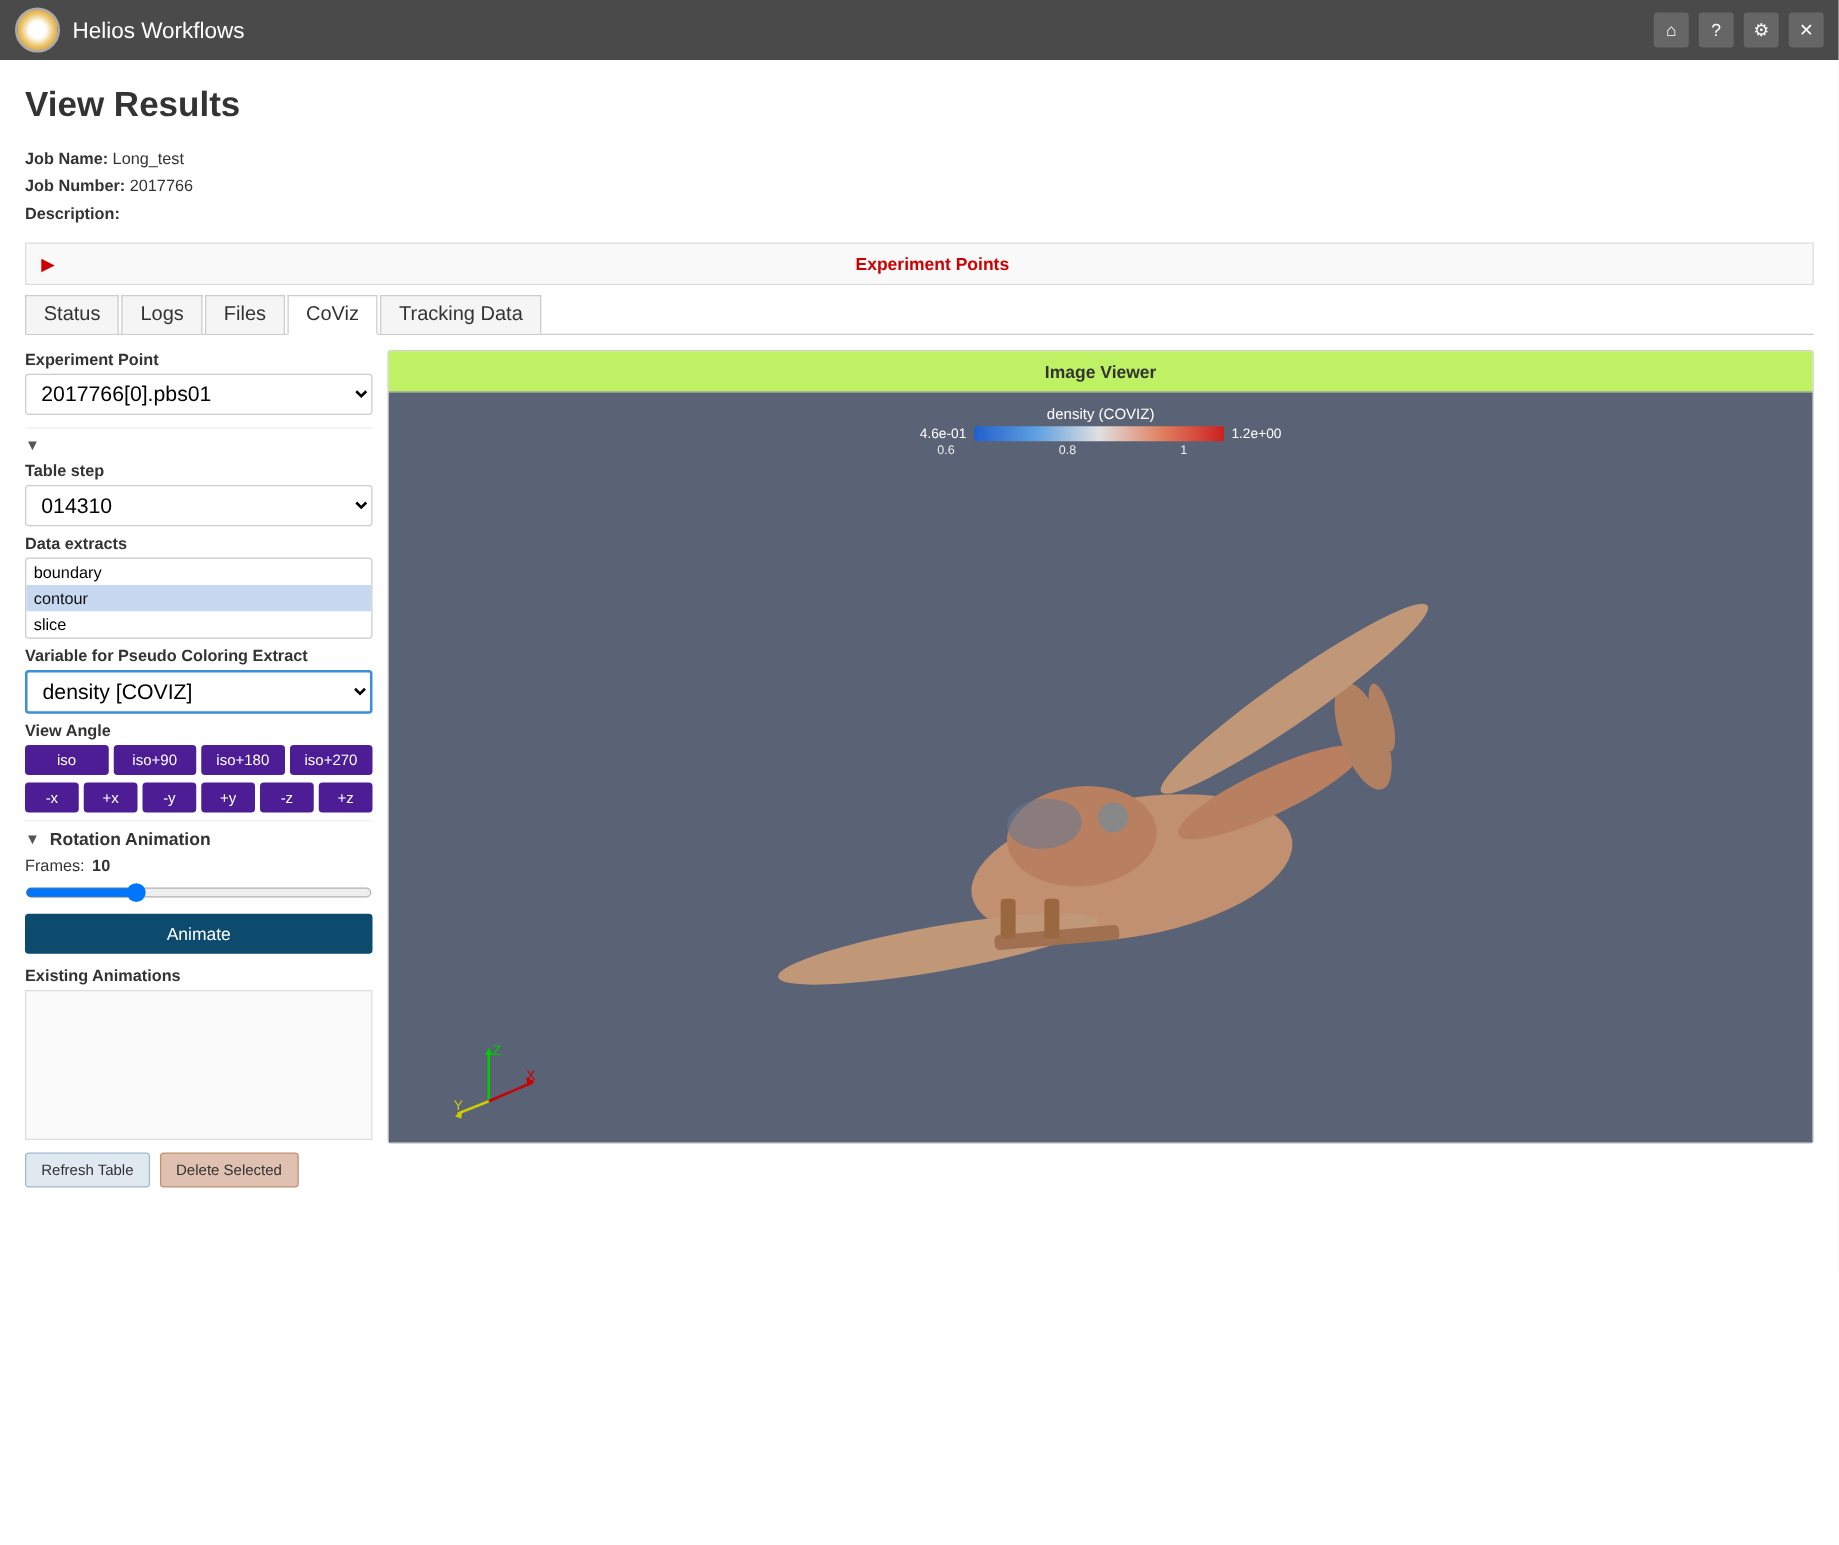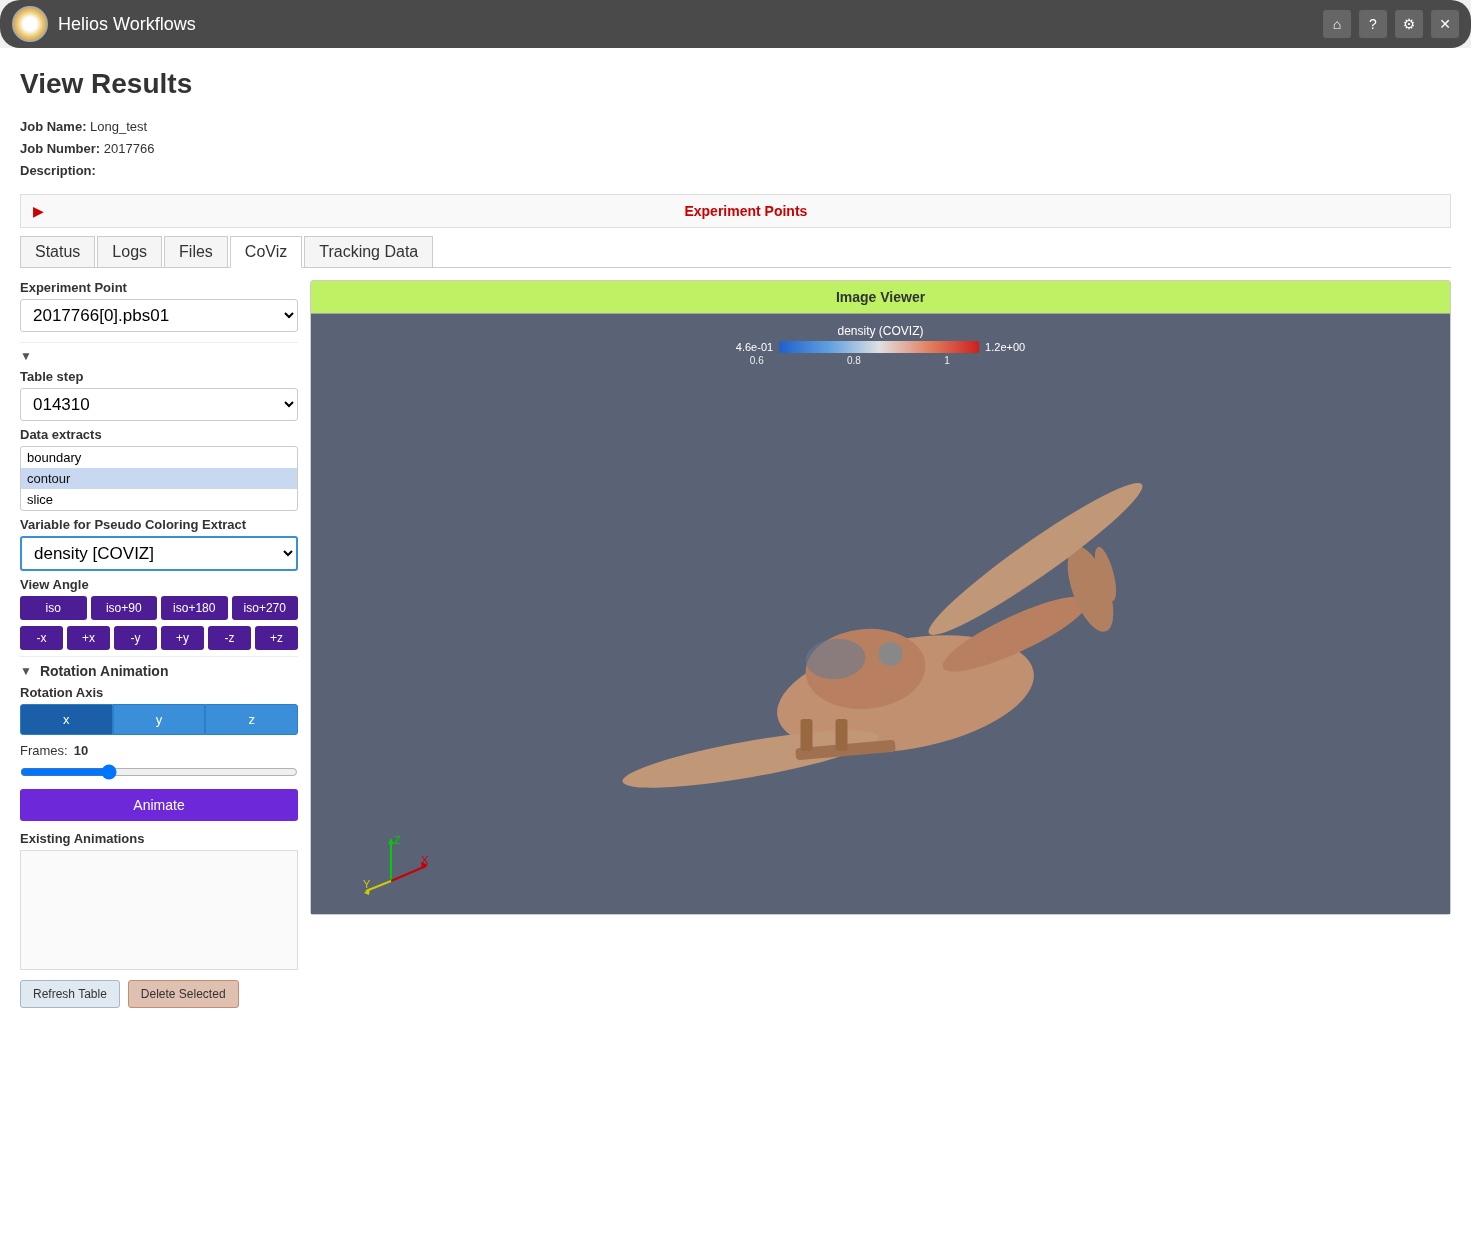--- a/index.html
+++ b/index.html
@@ -6,21 +6,20 @@
     body { font-family: Arial, sans-serif; font-size: 13px; background: #f0f0f0; color: #333; }
 
     
     .header {
       background: #4a4a4a;
       display: flex;
       align-items: center;
       justify-content: space-between;
       padding: 0 12px;
       height: 48px;
-      border-radius: 20px;
     }
     .header-left { display: flex; align-items: center; gap: 10px; }
     .header-logo {
       width: 36px; height: 36px;
       background: radial-gradient(circle, #fff 30%, #e8c060 60%, #c08020 100%);
       border-radius: 50%;
       border: 2px solid #aaa;
     }
     .header-title { color: #fff; font-size: 18px; font-weight: normal; }
     .header-icons { display: flex; gap: 8px; }
@@ -215,21 +214,21 @@
     .frames-row { display: flex; align-items: center; gap: 6px; margin-bottom: 6px; }
     .frames-label { font-size: 13px; }
     .frames-value { font-weight: bold; }
     .slider-container { flex: 1; }
     input[type=range] { width: 100%; }
 
     
     .animate-btn {
       width: 100%;
       padding: 8px;
-      background: #6d28d9;
+      background: #0c4a6e;
       color: #fff;
       border: none;
       border-radius: 3px;
       font-size: 14px;
       cursor: pointer;
       margin-bottom: 10px;
     }
 
     
     .existing-anim-label { font-weight: bold; margin-bottom: 4px; font-size: 13px; }
@@ -372,28 +371,20 @@
         </div>
       </div>
 
       
       <div class="section-header">
         <span class="section-arrow">▼</span>
         <span>Rotation Animation</span>
       </div>
 
       
-      <div class="mb-6">
-        <div class="field-label">Rotation Axis</div>
-        <div class="axis-btn-row">
-          <button class="axis-btn active">x</button>
-          <button class="axis-btn">y</button>
-          <button class="axis-btn">z</button>
-        </div>
-      </div>
 
       
       <div class="mb-6">
         <div class="frames-row">
           <span class="frames-label">Frames:</span>
           <span class="frames-value">10</span>
         </div>
         <div class="slider-container">
           <input type="range" min="1" max="30" value="10" style="">
         </div>

